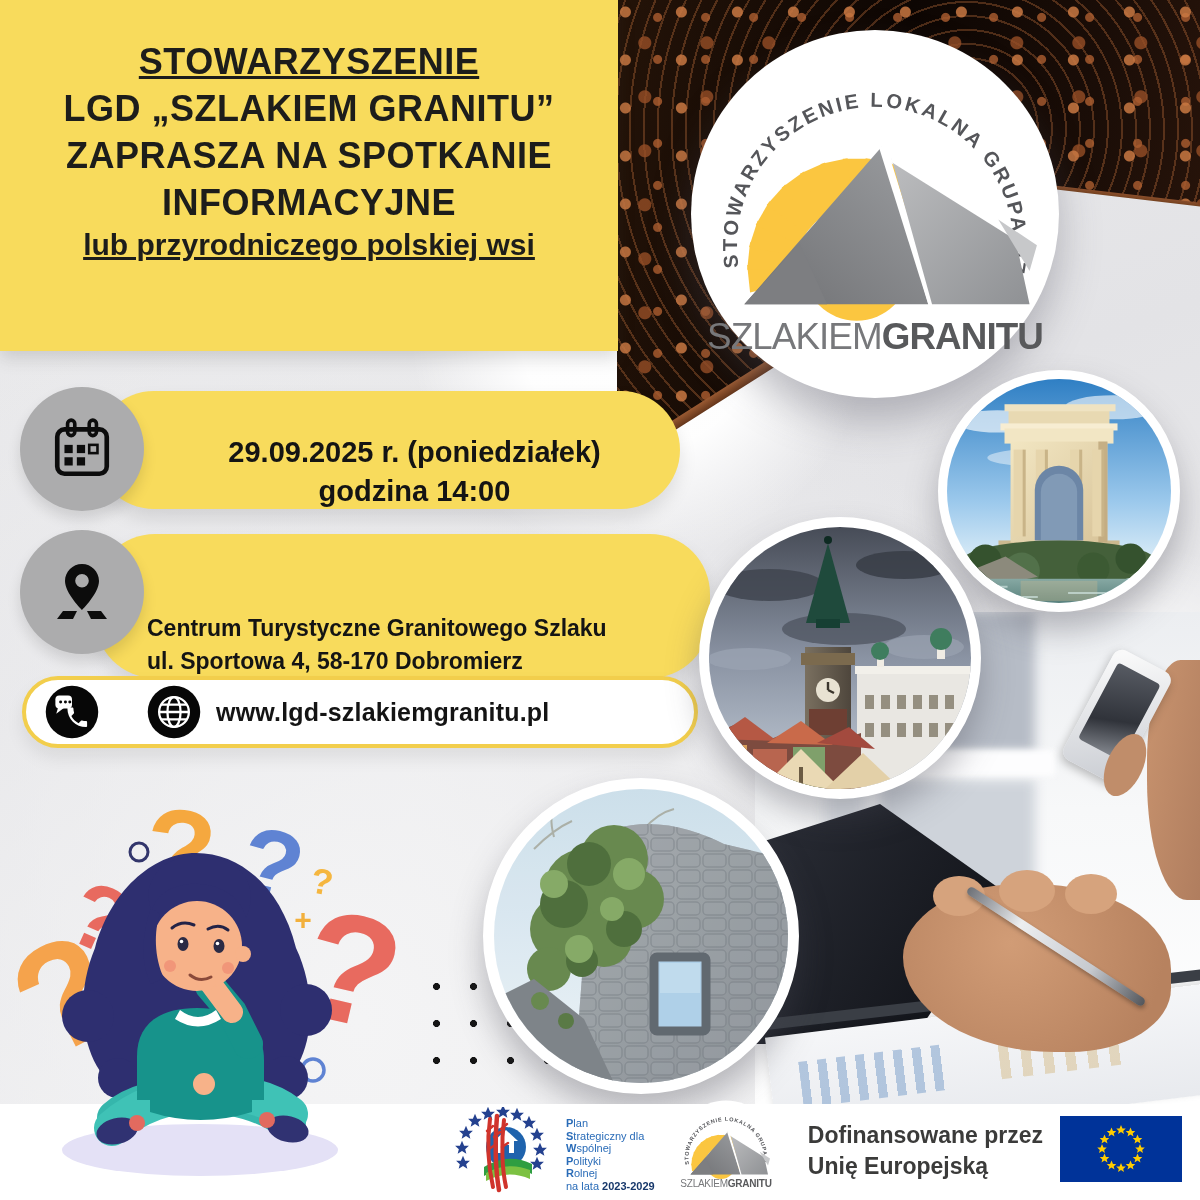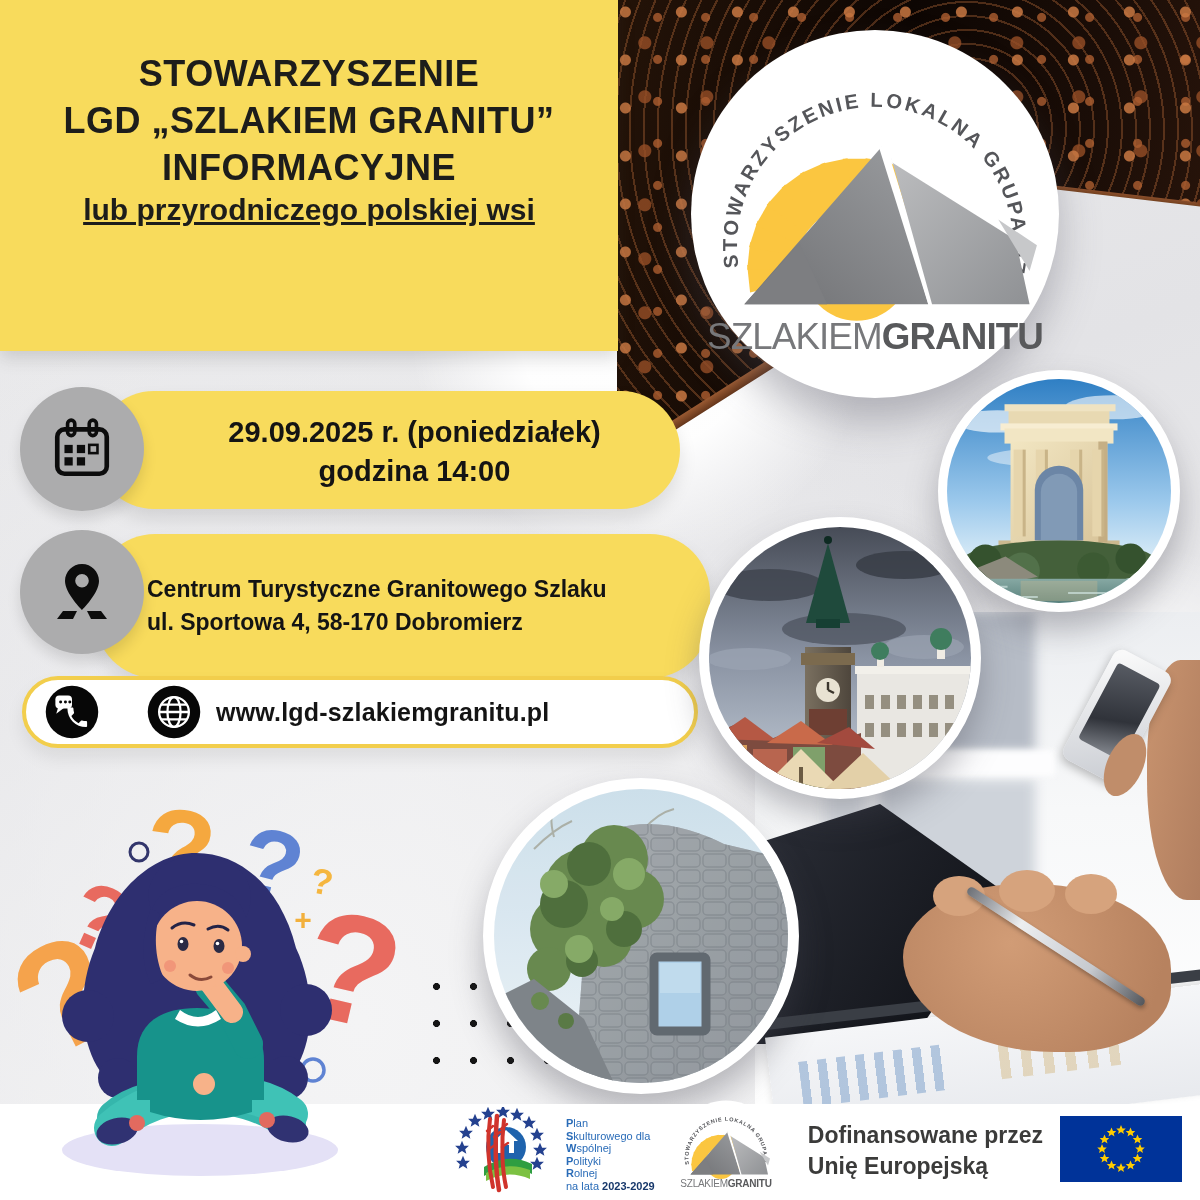--- a/index.html
+++ b/index.html
@@ -29,33 +29,33 @@
           linear-gradient(100deg,#241308,#0d0603 45%,#1a0d07 75%,#2a150b);}
   .wood-rim1{left:50px;top:424px;width:455px;height:11px;border-radius:5px;
         background:linear-gradient(#9a5a32,#5d3118);transform-origin:left top;transform:rotate(-32.4deg);}
   .wood-rim2{left:432px;top:185px;width:152px;height:10px;border-radius:5px;
         background:linear-gradient(#8a4e2b,#55300f);transform-origin:left top;transform:rotate(6.6deg);}
 
   
   .title-panel{left:0;top:0;width:618px;height:351px;background:#F8DB5C;z-index:3;
                box-shadow:0 7px 16px rgba(60,60,60,.18);text-align:center;color:#1d1d1b;}
   .title-panel .t{font-size:36px;font-weight:700;line-height:47px;letter-spacing:.5px;}
-  .title-panel .t:first-child{padding-top:50px;}
+  .title-panel .t:first-child{padding-top:38px;text-decoration:underline;}
   .title-panel .s{font-size:30px;font-weight:800;line-height:38px;margin-top:9px;}
 
   
   .badge{left:691px;top:30px;width:368px;height:368px;border-radius:50%;background:#fff;z-index:5;
          box-shadow:0 22px 40px rgba(80,80,95,.35);}
   .badge svg{width:100%;height:100%;}
 
   
   .icon-circle{width:124px;height:124px;border-radius:50%;background:#ACACAD;z-index:5;
                display:flex;align-items:center;justify-content:center;box-shadow:0 8px 14px rgba(0,0,0,.12);}
   .pill{background:#F8DB5C;border-radius:60px;z-index:4;box-shadow:0 10px 18px rgba(0,0,0,.10);
-        color:#141414;display:flex;flex-direction:column;justify-content:center;}
+        color:#141414;display:flex;flex-direction:column;justify-content:flex-end;}
   .pill-date{left:95px;top:391px;width:585px;height:118px;text-align:center;padding-left:54px;box-sizing:border-box;}
   .pill-date .l1{font-size:29px;font-weight:800;line-height:42px;}
   .pill-date .l2{font-size:29px;font-weight:800;line-height:36px;}
   .pill-venue{left:95px;top:534px;width:615px;height:144px;padding-left:52px;box-sizing:border-box;}
   .pill-venue .l1,.pill-venue .l2{font-size:23px;font-weight:800;line-height:33px;}
   .circ-date{left:20px;top:387px;}
   .circ-venue{left:20px;top:530px;}
 
   
   .contact{left:22px;top:676px;width:676px;height:72px;border:4px solid #F2CE4C;border-radius:44px;
@@ -210,20 +210,21 @@
     <div class="knuckle" style="left:162px;top:-10px;width:52px;height:40px;"></div>
   </div>
   <div class="abs pen"></div>
 </div>
 
 <div class="abs dots"></div>
 
 <div class="abs title-panel">
   <div class="t">STOWARZYSZENIE</div>
   <div class="t">LGD „SZLAKIEM GRANITU”</div>
+  <div class="t">ZAPRASZA NA SPOTKANIE</div>
   <div class="t">INFORMACYJNE</div>
   <div class="s" style="margin-top:0;text-decoration:underline;">lub przyrodniczego polskiej wsi</div>
 </div>
 
 <div class="abs badge">
   <svg viewBox="0 0 400 400">
       <use href="#sgLogo"></use>
     </svg>
 </div>
 
@@ -518,21 +519,21 @@
   <g stroke="#d0342c" fill="none" stroke-linecap="round">
     <path d="M36,12 C33,34 34,58 39,80" stroke-width="4"></path>
     <path d="M43,9 C41,34 41,60 45,83" stroke-width="4.5"></path>
     <path d="M50,13 C47,36 48,62 52,80" stroke-width="4"></path>
     <path d="M33,24 l6,-5 M40,30 l6,-5 M47,22 l6,-5 M35,42 l6,-4 M48,40 l6,-4" stroke-width="2.5"></path>
   </g>
 </svg>
 
 <div class="abs cap-text">
   <div><b>P</b><span>lan</span></div>
-  <div><b>S</b><span>kulturowego dla</span></div>
+  <div><b>S</b><span>trategiczny dla</span></div>
   <div><b>W</b><span>spólnej</span></div>
   <div><b>P</b><span>olityki</span></div>
   <div><b>R</b><span>olnej</span></div>
   <div><span>na lata </span><span class="navy">2023-2029</span></div>
 </div>
 
 <svg class="abs sg-small" viewBox="0 0 400 400">
     <use href="#sgLogo"></use>
   </svg>
 

